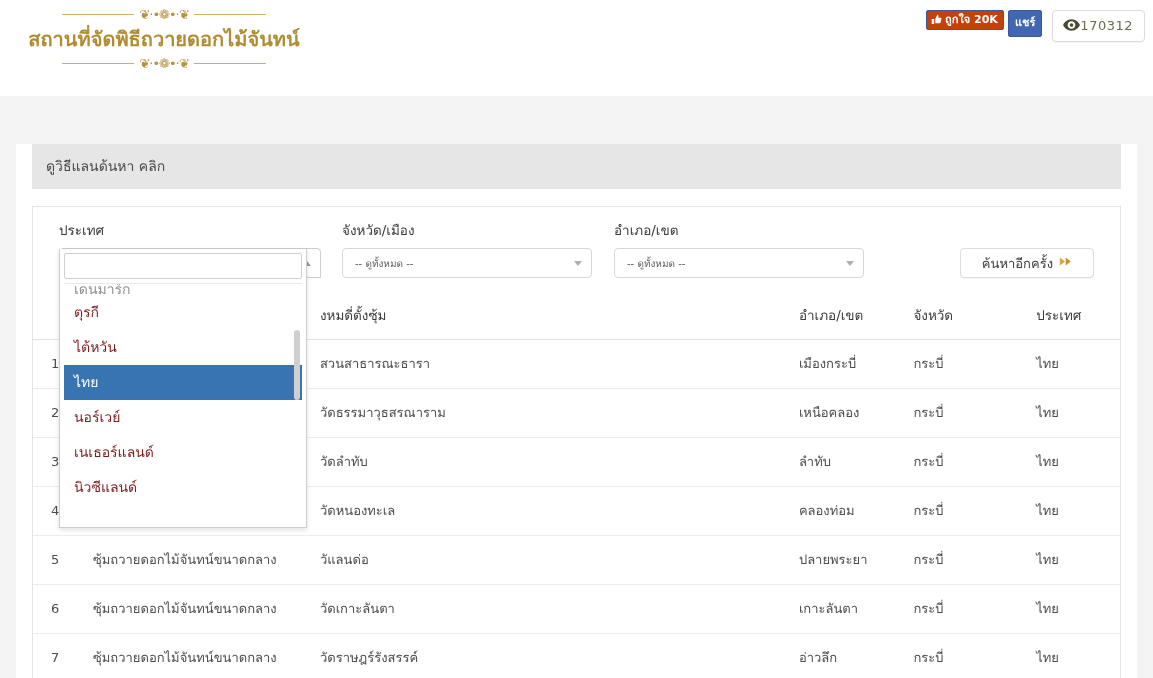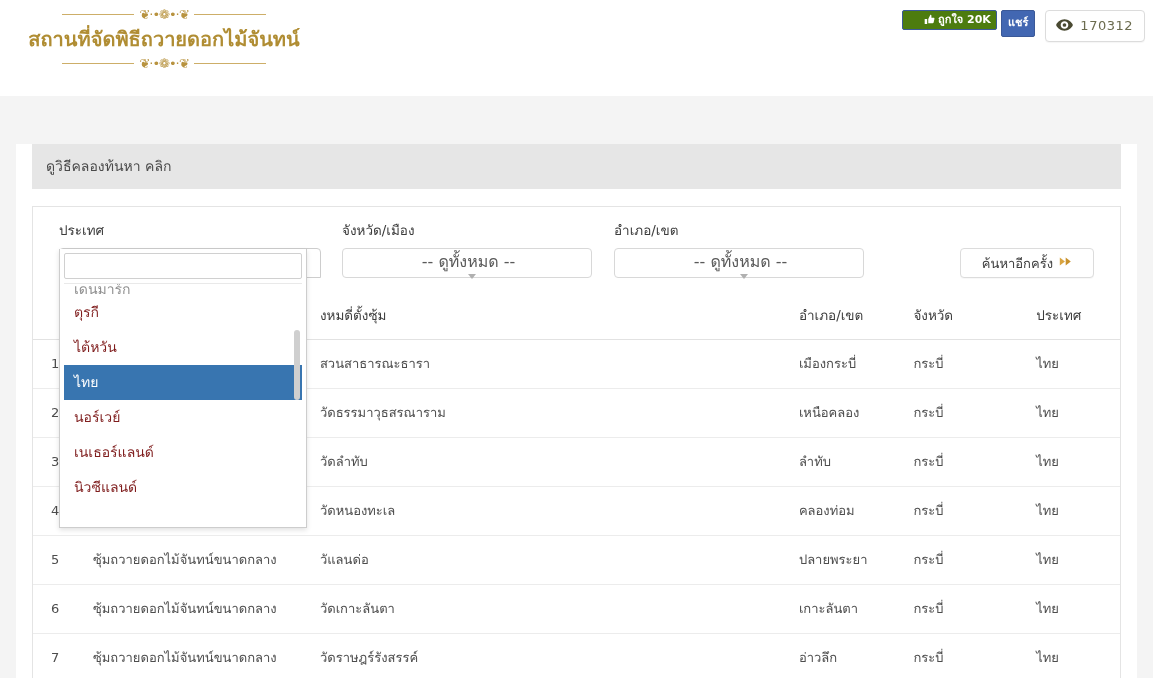--- a/index.html
+++ b/index.html
@@ -61,48 +61,48 @@
     right: 8px;
     top: 10px;
     display: flex;
     align-items: flex-start;
     gap: 4px;
   }
   .fb-like {
     display: inline-flex;
     align-items: center;
     gap: 3px;
-    background: #4d7c0f;
+    background: #c2410c;
     color: #ffffff;
     font-size: 11px;
     font-weight: 700;
     border: 1px solid #3b5998;
     border-radius: 2px;
-    padding: 2px 5px 3px 21px;
+    padding: 2px 5px 3px 4px;
     line-height: 1.25;
     height: 20px;
   }
   .fb-like svg { display:block; }
   .fb-share {
     display: inline-flex;
     align-items: center;
     background: #4267b2;
     color: #ffffff;
     font-size: 11px;
     font-weight: 700;
     border: 1px solid #3b5998;
     border-radius: 2px;
     padding: 2px 6px 3px 6px;
     line-height: 1.25;
     height: 27px;
   }
   .view-counter {
     display: inline-flex;
     align-items: center;
-    gap: 7px;
+    gap: 0;
     background: #ffffff;
     border: 1px solid #dcdcdc;
     border-radius: 4px;
     padding: 5px 11px 6px 10px;
     margin-left: 6px;
     box-shadow: 0 1px 1px rgba(0,0,0,.04);
   }
   .view-count-text {
     font-size: 13px;
     color: #6b6b4e;
@@ -155,24 +155,23 @@
     display: block;
   }
   .select-box {
     height: 30px;
     border: 1px solid #d8d8d8;
     border-radius: 4px;
     background: #fff;
     display: flex;
     align-items: center;
     padding: 0 9px 0 12px;
-    font-size: 16px;
+    font-size: 10px;
     color: #555;
     position: relative;
-    flex-direction: column;
   }
   .select-box.open {
     border-color: #cdcdcd;
     border-bottom-left-radius: 0;
     border-bottom-right-radius: 0;
   }
   .select-value { flex: 1 1 auto; white-space: nowrap; color: #5a5a5a; }
   .caret {
     width: 0; height: 0;
     border-left: 4px solid transparent;
@@ -346,21 +345,21 @@
       </span>
       <span class="view-count-text">170312</span>
     </span>
   </div>
 </div>
 
 <div class="page-body">
   <div class="content-card">
 
     <div class="how-to-bar">
-      <span>ดูวิธีคลองท้นหา คลิก</span>
+      <span>ดูวิธีแลนด้นหา คลิก</span>
     </div>
 
     <div class="filter-panel">
       <div class="filter-row">
 
         <div class="filter-field country">
           <label class="field-label">ประเทศ</label>
           <div class="select-box open">
             <span class="select-value">-- ดูทั้งหมด --</span>
             <span class="caret up"></span>

